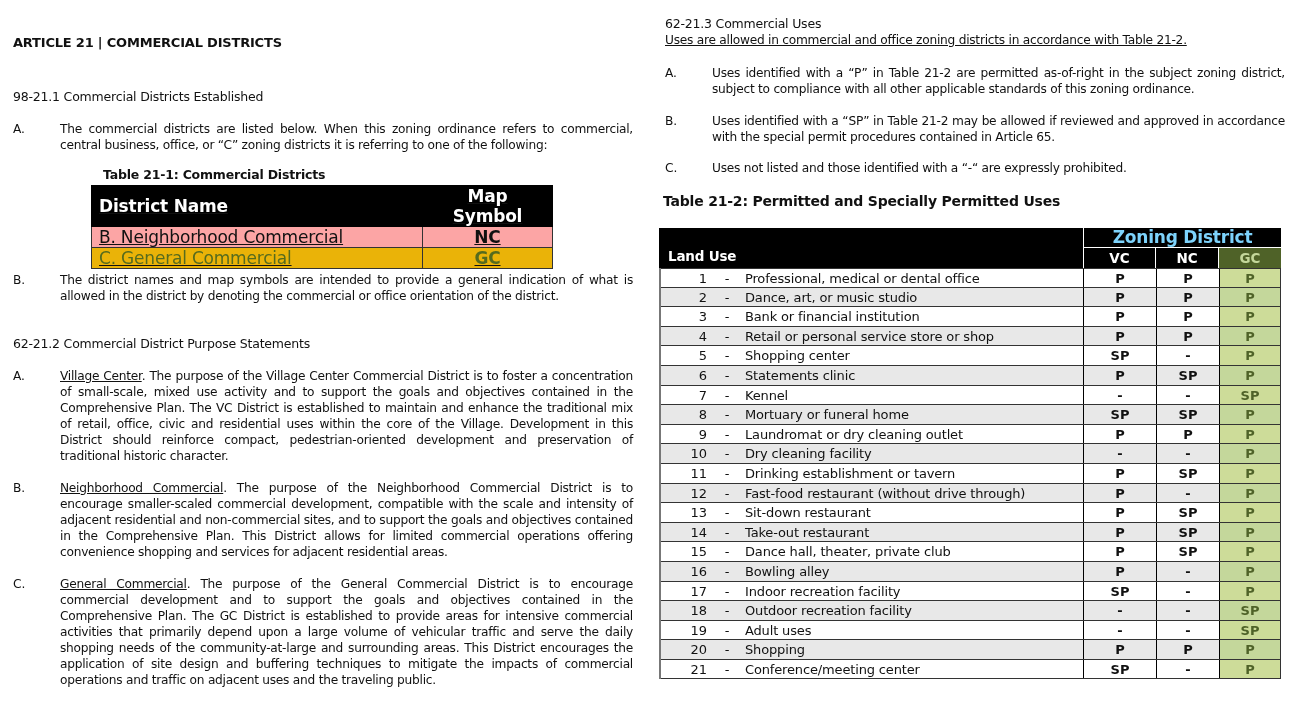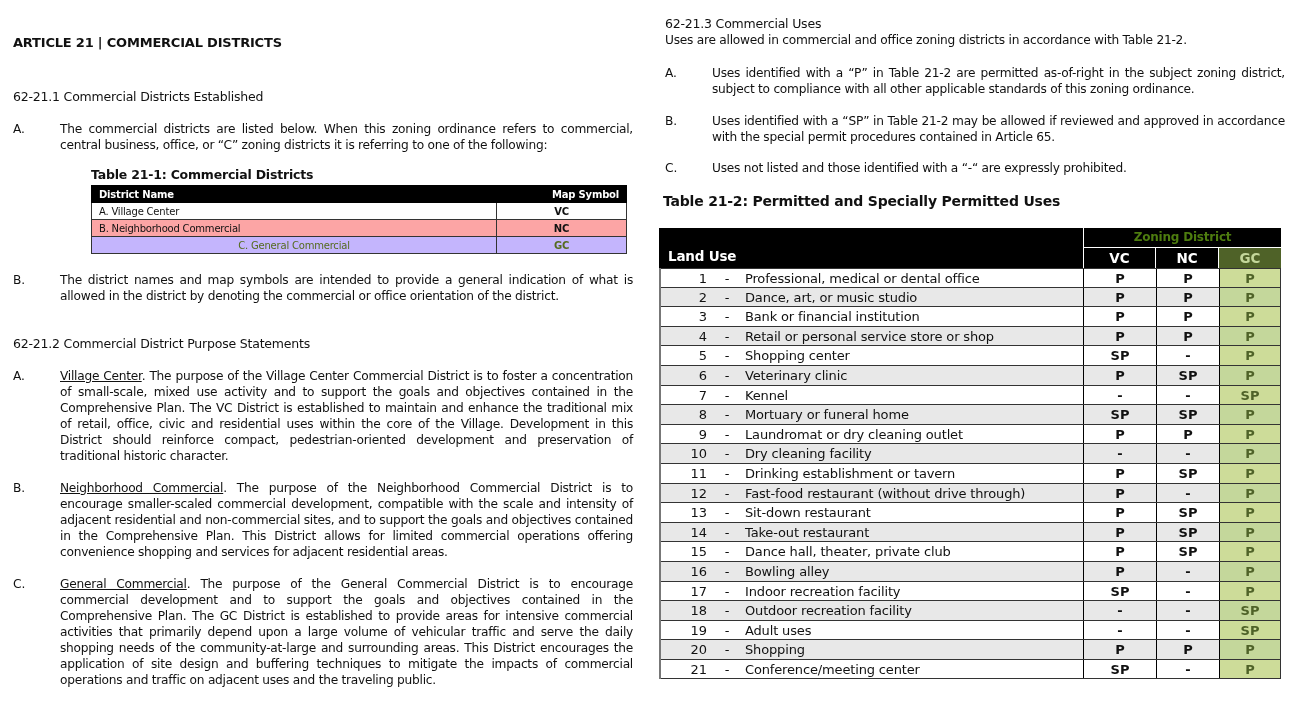--- a/index.html
+++ b/index.html
@@ -11,35 +11,35 @@
 
     .article-title { position: absolute; top: 35px; left: 0; font-size: 13px; font-weight: bold; letter-spacing: -0.2px; white-space: nowrap; }
     .sec-head { position: absolute; font-size: 12.5px; font-weight: normal; white-space: nowrap; letter-spacing: -0.2px; }
 
     .para { position: absolute; left: 0; width: 620px; font-size: 12.2px; line-height: 16px; }
     .para .lbl { position: absolute; left: 0; top: 0; }
     .para .txt { margin-left: 47px; text-align: justify; letter-spacing: -0.25px; }
     .para .txt u { text-decoration: underline; }
 
     
-    .t1-cap { position: absolute; left: 78px; top: 167px; font-size: 12.5px; font-weight: bold; letter-spacing: -0.2px; white-space: nowrap; }
-    table.t1 { position: absolute; left: 78px; top: 185px; width: 536px; border-collapse: collapse; font-size: 10px; letter-spacing: -0.2px; }
+    .t1-cap { position: absolute; left: 90px; top: 167px; font-size: 12.5px; font-weight: bold; letter-spacing: -0.2px; white-space: nowrap; }
+    table.t1 { position: absolute; left: 78px; top: 185px; width: 462px; border-collapse: collapse; font-size: 17px; letter-spacing: -0.2px; text-decoration: underline; }
     table.t1 th { background: #000; color: #fff; text-align: left; padding: 0 7px; height: 17px; font-weight: bold; border: 1px solid #000; }
-    table.t1 th.sym { text-align: right; width: 130px; }
+    table.t1 th.sym { text-align: center; width: 130px; }
     table.t1 td { height: 17px; padding: 0 7px; border: 1px solid #333; }
     table.t1 td.sym { text-align: center; font-weight: bold; }
     table.t1 tr.r-alt td { background: #fca5a5; }
-    table.t1 tr.r-gc td { background: #c4b5fd; color: #556b1e; text-align: center; }
+    table.t1 tr.r-gc td { background: #eab308; color: #556b1e; }
 
     
     .t2-cap { position: absolute; left: 4px; top: 193px; font-size: 14px; font-weight: bold; letter-spacing: -0.2px; white-space: nowrap; }
     .t2 { position: absolute; left: 0; top: 228px; width: 622px; font-size: 13px; }
     .t2 .hdr { position: relative; height: 40px; }
     .t2 .hdr .lu { position: absolute; left: 0; top: 0; width: 424px; height: 40px; background: #000; color: #fff; font-weight: bold; font-size: 13.5px; padding-left: 9px; padding-top: 20px; letter-spacing: -0.2px; }
-    .t2 .hdr .zd { position: absolute; left: 425px; top: 0; width: 197px; height: 19px; background: #000; color: #4d7c0f; font-weight: bold; text-align: center; font-size: 12px; line-height: 19px; letter-spacing: -0.2px; }
+    .t2 .hdr .zd { position: absolute; left: 425px; top: 0; width: 197px; height: 19px; background: #000; color: #7dd3fc; font-weight: bold; text-align: center; font-size: 17px; line-height: 19px; letter-spacing: -0.2px; }
     .t2 .hdr .dc { position: absolute; top: 20px; height: 20px; background: #000; color: #fff; font-weight: bold; text-align: center; line-height: 20px; font-size: 13.5px; }
     .t2 .hdr .dc.vc { left: 425px; width: 71px; }
     .t2 .hdr .dc.nc { left: 497px; width: 62px; }
     .t2 .hdr .dc.gc { left: 560px; width: 62px; background: #4f6228; color: #c4d79b; }
 
     .t2 .cat { position: relative; height: 34px; }
     .t2 .cat .cat-lbl { position: absolute; left: 0; bottom: 0; font-weight: bold; font-size: 14px; letter-spacing: -0.2px; }
     .t2 .cat .gcfill { position: absolute; left: 560px; top: 0; width: 62px; height: 34px; background: #cddc99; }
 
     .t2 .rows { position: relative; border-left: 2px solid #777; }
@@ -54,40 +54,36 @@
     .t2 .row .c.gc { width: 62px; background: #cddc99; color: #4f6228; border-right: 1px solid #333; }
     .t2 .row.alt { background: #e8e8e8; }
     .t2 .row.alt .c.gc { background: #c4d79b; }
   </style>
 </head>
 <body>
 
 <div class="left">
   <div class="article-title">ARTICLE 21 | COMMERCIAL DISTRICTS</div>
 
-  <div class="sec-head" style="top:89px;">62-21.1 Commercial Districts Established</div>
+  <div class="sec-head" style="top:89px;">98-21.1 Commercial Districts Established</div>
 
   <div class="para" style="top:121px;">
     <span class="lbl">A.</span>
     <div class="txt">The commercial districts are listed below. When this zoning ordinance refers to commercial, central business, office, or “C” zoning districts it is referring to one of the following:</div>
   </div>
 
   <div class="t1-cap">Table 21-1: Commercial Districts</div>
   <table class="t1">
     <thead>
       <tr>
         <th>District Name</th>
         <th class="sym">Map Symbol</th>
       </tr>
     </thead>
     <tbody>
-      <tr>
-        <td>A. Village Center</td>
-        <td class="sym">VC</td>
-      </tr>
       <tr class="r-alt">
         <td>B. Neighborhood Commercial</td>
         <td class="sym">NC</td>
       </tr>
       <tr class="r-gc">
         <td>C. General Commercial</td>
         <td class="sym">GC</td>
       </tr>
     </tbody>
   </table>
@@ -110,21 +106,21 @@
   </div>
 
   <div class="para" style="top:576px;">
     <span class="lbl">C.</span>
     <div class="txt"><u>General Commercial</u><span>. The purpose of the General Commercial District is to encourage commercial development and to support the goals and objectives contained in the Comprehensive Plan. The GC District is established to provide areas for intensive commercial activities that primarily depend upon a large volume of vehicular traffic and serve the daily shopping needs of the community-at-large and surrounding areas. This District encourages the application of site design and buffering techniques to mitigate the impacts of commercial operations and traffic on adjacent uses and the traveling public.</span></div>
   </div>
 </div>
 
 <div class="right">
   <div class="sec-head" style="top:16px; left:6px;">62-21.3 Commercial Uses</div>
-  <div class="para" style="top:32px; left:6px; width:620px;">
+  <div class="para" style="top:32px; left:6px; width:620px;text-decoration:underline;">
     <div class="txt" style="margin-left:0;">Uses are allowed in commercial and office zoning districts in accordance with Table 21-2.</div>
   </div>
 
   <div class="para" style="top:65px; left:6px;">
     <span class="lbl">A.</span>
     <div class="txt">Uses identified with a “P” in Table 21-2 are permitted as-of-right in the subject zoning district, subject to compliance with all other applicable standards of this zoning ordinance.</div>
   </div>
   <div class="para" style="top:113px; left:6px;">
     <span class="lbl">B.</span>
     <div class="txt">Uses identified with a “SP” in Table 21-2 may be allowed if reviewed and approved in accordance with the special permit procedures contained in Article 65.</div>
@@ -181,21 +177,21 @@
     <span class="num">5</span>
     <span class="dash">-</span>
     <span class="use">Shopping center</span>
     <span class="c vc">SP</span>
     <span class="c nc">-</span>
     <span class="c gc">P</span>
   </div>
         <div class="row alt">
     <span class="num">6</span>
     <span class="dash">-</span>
-    <span class="use">Veterinary clinic</span>
+    <span class="use">Statements clinic</span>
     <span class="c vc">P</span>
     <span class="c nc">SP</span>
     <span class="c gc">P</span>
   </div>
         <div class="row">
     <span class="num">7</span>
     <span class="dash">-</span>
     <span class="use">Kennel</span>
     <span class="c vc">-</span>
     <span class="c nc">-</span>

